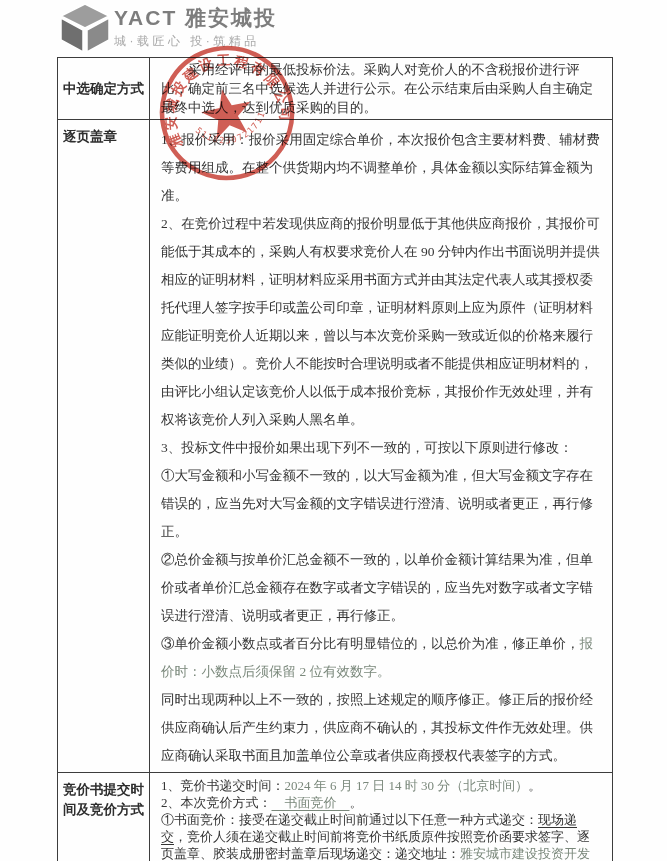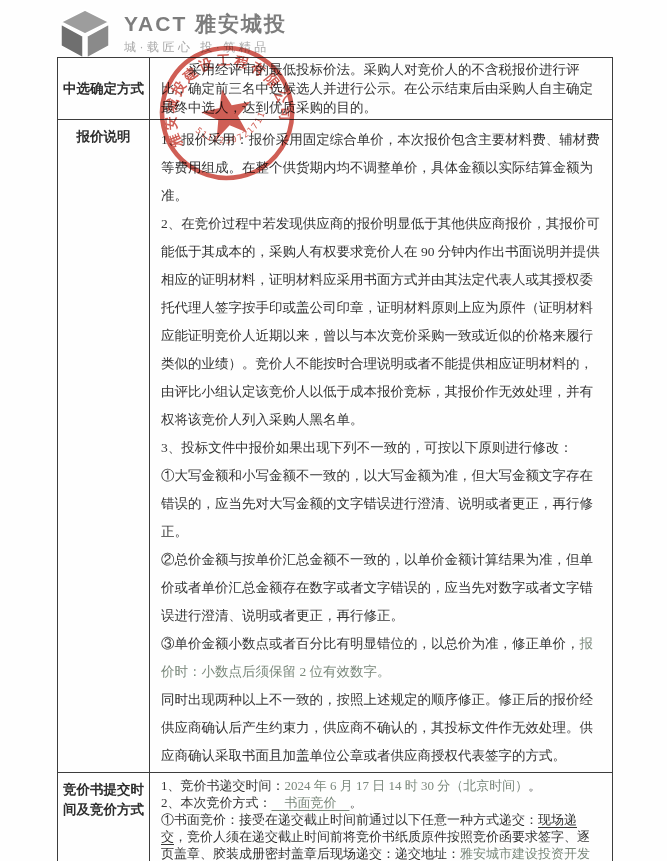--- a/index.html
+++ b/index.html
@@ -3,40 +3,40 @@
 <meta charset="utf-8">
 <style>
   html,body{margin:0;padding:0;}
   body{
     width:667px;height:861px;overflow:hidden;position:relative;
     background:#fefefe;
     font-family:"Liberation Serif","DejaVu Serif",serif;
     color:#333;
   }
   
-  .logo{position:absolute;left:58px;top:9px;display:flex;align-items:center;gap:12px;}
+  .logo{position:absolute;left:58px;top:3px;display:flex;align-items:center;gap:2px;}
   .logo-text .brand{
     font-family:"Liberation Sans","DejaVu Sans",sans-serif;
     font-size:21px;font-weight:bold;color:#7d7d7d;letter-spacing:2px;line-height:24px;
   }
   .logo-text .tagline{
     font-family:"Liberation Sans","DejaVu Sans",sans-serif;
     font-size:12px;color:#a8a8a8;letter-spacing:3.5px;margin-top:3px;
   }
   
   table.doc{
     position:absolute;left:57px;top:57px;width:556px;
     border-collapse:collapse;table-layout:fixed;
   }
   table.doc td{
     border:1.6px solid #3d3d3d;vertical-align:middle;
     font-size:13.5px;
   }
   td.label-cell{
-    width:81px;text-align:center;font-weight:bold;color:#2e2e2e;
+    width:81px;font-weight:bold;color:#2e2e2e;
     padding:3px 5px;line-height:20px;
   }
   td.label-cell.top{vertical-align:top;padding-top:7px;}
   td.content-cell{padding:2px 10px 2px 11px;vertical-align:top;color:#343434;}
   .para{margin:0;}
   .dense-normal .para{line-height:19px;}
   .dense-wide   .para{line-height:28px;}
   .dense-tight  .para{line-height:17px;font-size:13px;}
   .para.indent{text-indent:2em;}
   .seg-n{color:#343434;}
@@ -73,21 +73,21 @@
 
 <table class="doc">
   <tbody>
       <tr class="r1">
         <td class="label-cell">中选确定方式</td>
         <td class="content-cell dense-normal">
           <div class="para indent"><span class="seg-n">采用经评审的最低投标价法。采购人对竞价人的不含税报价进行评比，确定前三名中选候选人并进行公示。在公示结束后由采购人自主确定最终中选人，达到优质采购的目的。</span></div>
         </td>
       </tr>
       <tr class="r2">
-        <td class="label-cell top">报价说明</td>
+        <td class="label-cell top">逐页盖章</td>
         <td class="content-cell dense-wide">
           <div class="para"><span class="seg-n">1、报价采用：报价采用固定综合单价，本次报价包含主要材料费、辅材费等费用组成。在整个供货期内均不调整单价，具体金额以实际结算金额为准。</span></div>
           <div class="para"><span class="seg-n">2、在竞价过程中若发现供应商的报价明显低于其他供应商报价，其报价可能低于其成本的，采购人有权要求竞价人在 90 分钟内作出书面说明并提供相应的证明材料，证明材料应采用书面方式并由其法定代表人或其授权委托代理人签字按手印或盖公司印章，证明材料原则上应为原件（证明材料应能证明竞价人近期以来，曾以与本次竞价采购一致或近似的价格来履行类似的业绩）。竞价人不能按时合理说明或者不能提供相应证明材料的，由评比小组认定该竞价人以低于成本报价竞标，其报价作无效处理，并有权将该竞价人列入采购人黑名单。</span></div>
           <div class="para"><span class="seg-n">3、投标文件中报价如果出现下列不一致的，可按以下原则进行修改：</span></div>
           <div class="para"><span class="seg-n">①大写金额和小写金额不一致的，以大写金额为准，但大写金额文字存在错误的，应当先对大写金额的文字错误进行澄清、说明或者更正，再行修正。</span></div>
           <div class="para"><span class="seg-n">②总价金额与按单价汇总金额不一致的，以单价金额计算结果为准，但单价或者单价汇总金额存在数字或者文字错误的，应当先对数字或者文字错误进行澄清、说明或者更正，再行修正。</span></div>
           <div class="para"><span class="seg-n">③单价金额小数点或者百分比有明显错位的，以总价为准，修正单价，</span><span class="seg-m">报价时：小数点后须保留 2 位有效数字。</span></div>
           <div class="para"><span class="seg-n">同时出现两种以上不一致的，按照上述规定的顺序修正。修正后的报价经供应商确认后产生约束力，供应商不确认的，其投标文件作无效处理。供应商确认采取书面且加盖单位公章或者供应商授权代表签字的方式。</span></div>
         </td>
       </tr>

